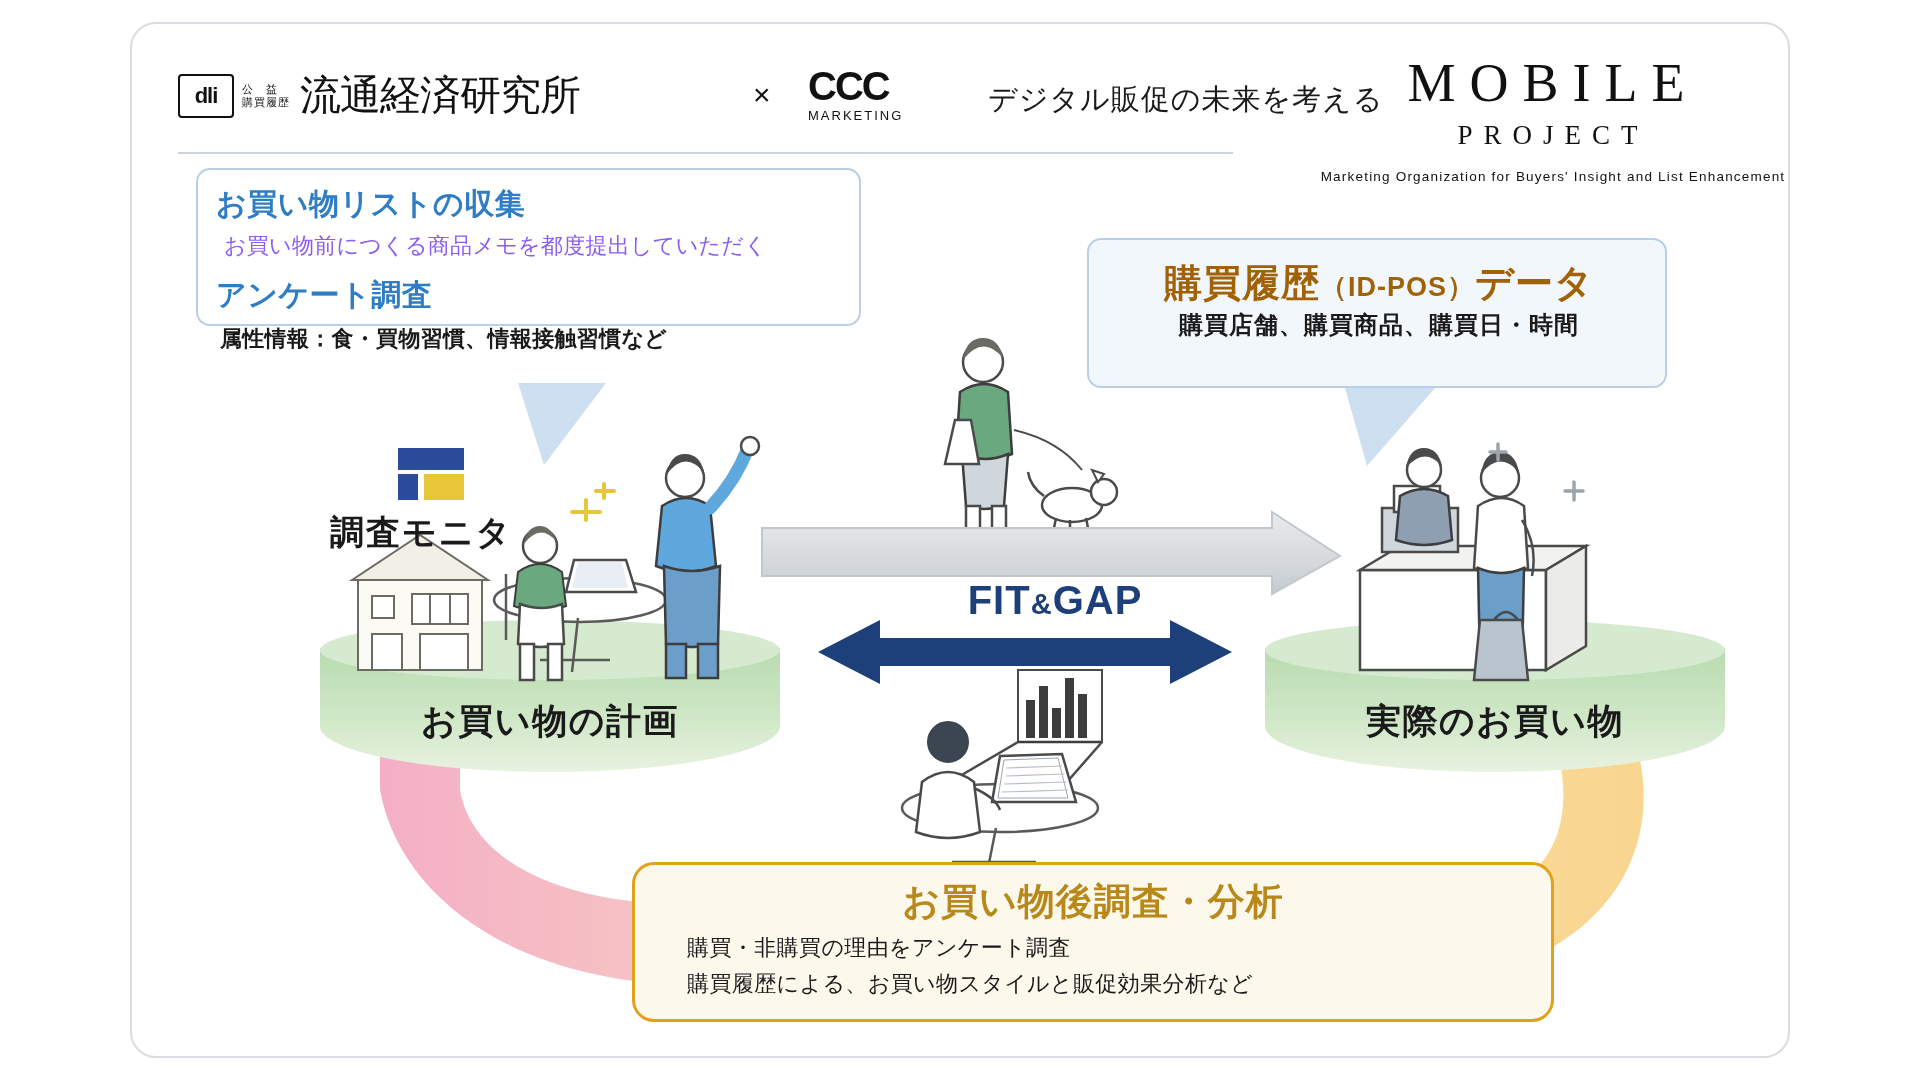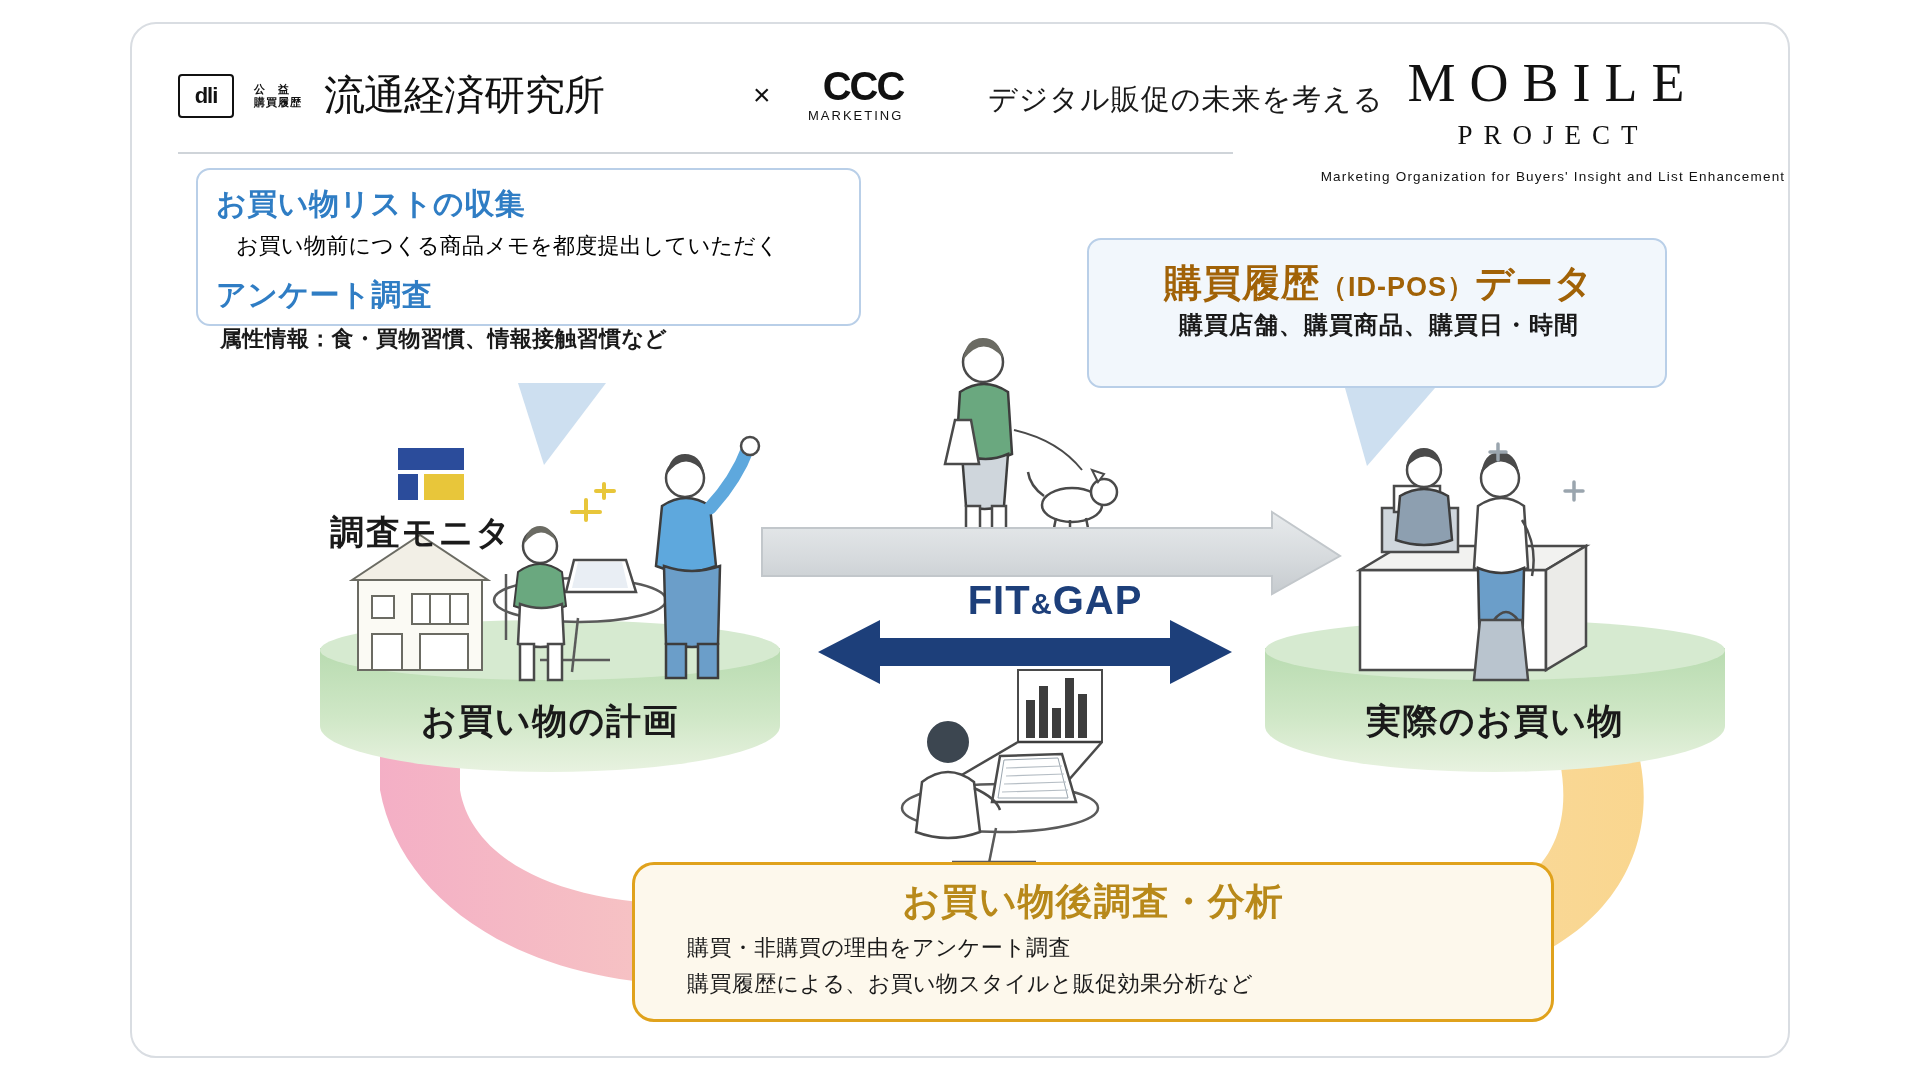--- a/index.html
+++ b/index.html
@@ -38,62 +38,62 @@
     top: 52px;
     width: 1570px;
     height: 130px;
   }
   .dli-logo {
     position: absolute;
     left: 0;
     top: 16px;
     display: flex;
     align-items: center;
-    gap: 20px;
+    gap: 8px;
   }
   .dli-badge {
     width: 52px;
     height: 40px;
     border: 2px solid #111;
     border-radius: 4px;
     display: flex;
     align-items: center;
     justify-content: center;
     font-weight: bold;
     font-size: 22px;
     letter-spacing: -1px;
     color: #111;
     background: #fff;
   }
   .dli-ko {
     font-size: 11px;
     line-height: 13px;
     color: #111;
-    font-weight: bold;
+    font-weight: normal;
     letter-spacing: 1px;
   }
   .dli-name {
     font-size: 41px;
     font-weight: normal;
     color: #111;
     letter-spacing: -1px;
     margin-left: 2px;
   }
   .times {
     position: absolute;
     left: 575px;
     top: 26px;
     font-size: 30px;
     color: #111;
   }
   .ccc-logo {
     position: absolute;
     left: 630px;
     top: 14px;
-    text-align: right;
+    text-align: left;
   }
   .ccc-main {
     font-size: 40px;
     font-weight: bold;
     letter-spacing: -2px;
     color: #111;
     line-height: 40px;
   }
   .ccc-sub {
     font-size: 13px;
@@ -172,23 +172,23 @@
     padding: 18px 20px 0 24px;
   }
   .cl-h {
     font-size: 30px;
     font-weight: bold;
     color: #2f7dc4;
     letter-spacing: 0.5px;
   }
   .cl-p {
     font-size: 22px;
-    color: #000000;
+    color: #8b5cf6;
     margin-top: 6px;
-    margin-left: 20px;
+    margin-left: 8px;
     letter-spacing: 0.3px;
   }
   .cl-h2 {
     font-size: 30px;
     font-weight: bold;
     color: #2f7dc4;
     margin-top: 14px;
     letter-spacing: 0.5px;
   }
   .cl-p2 {

